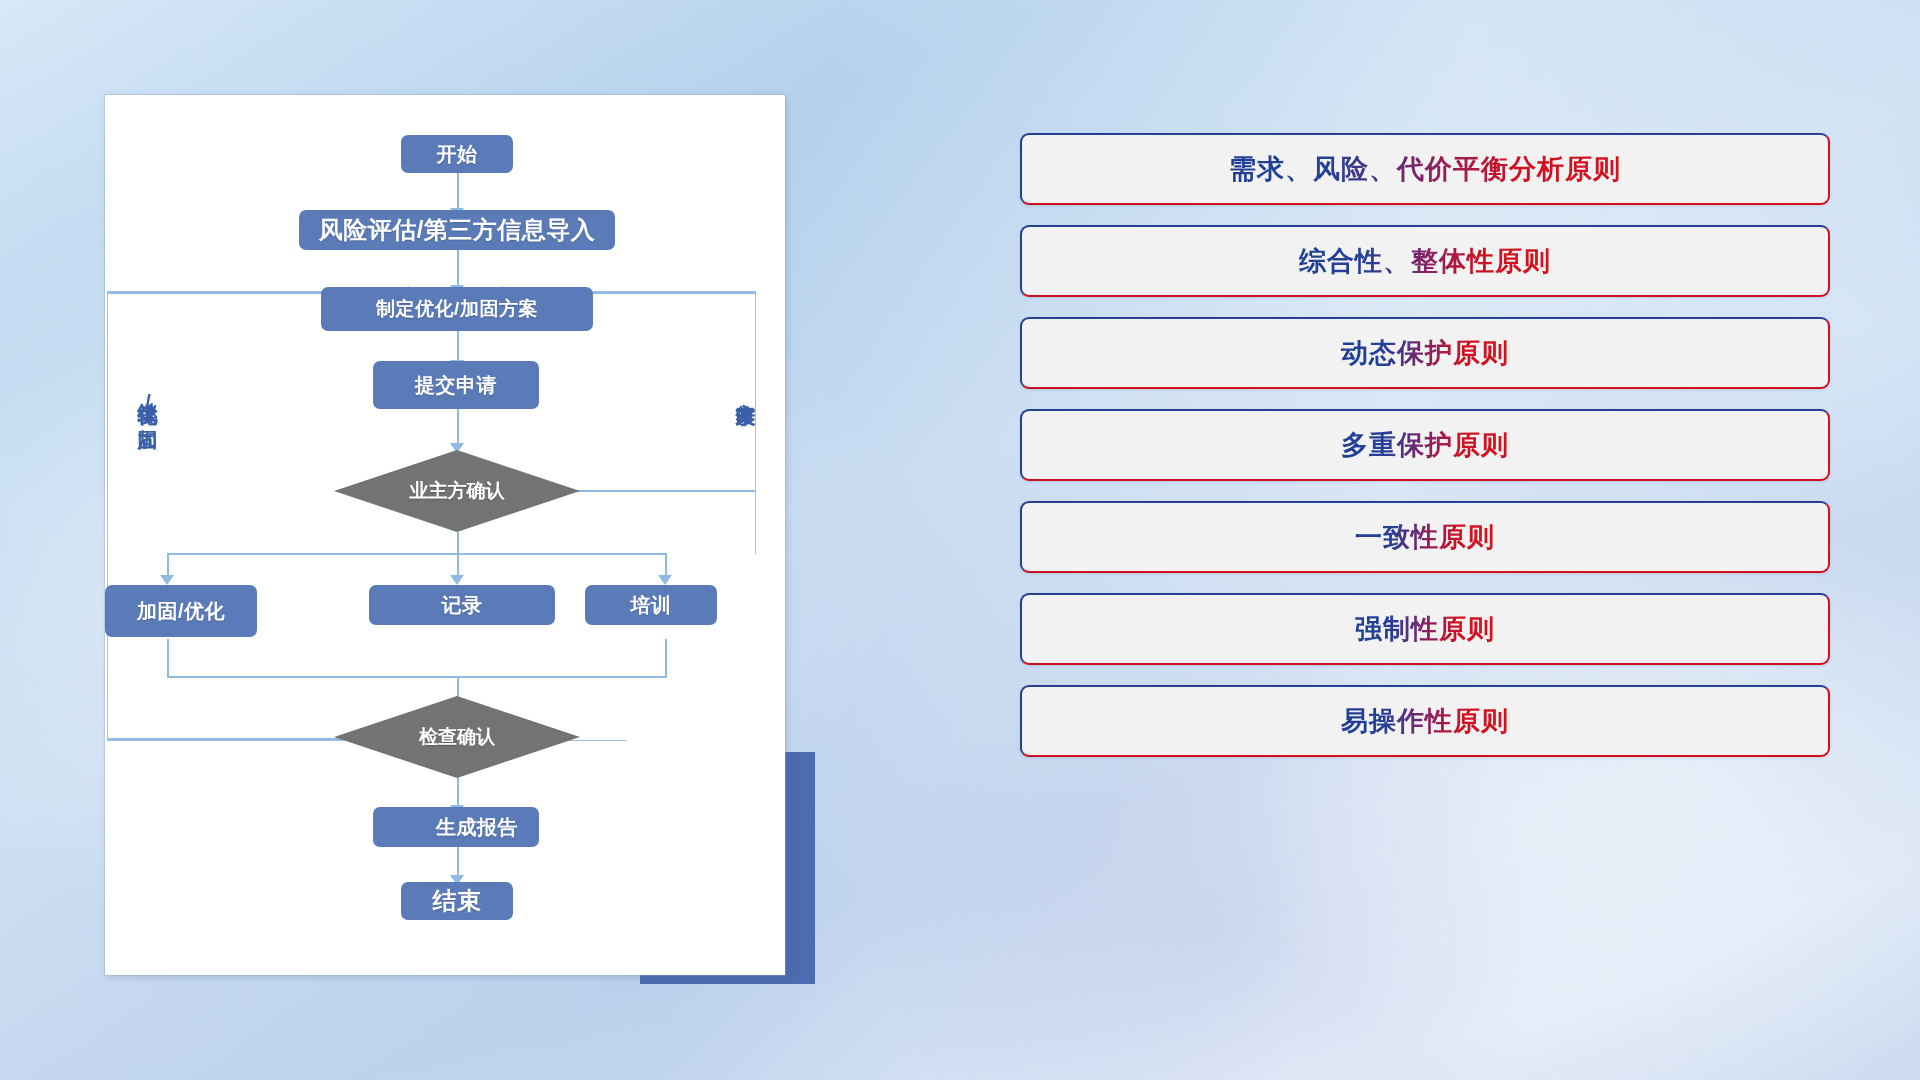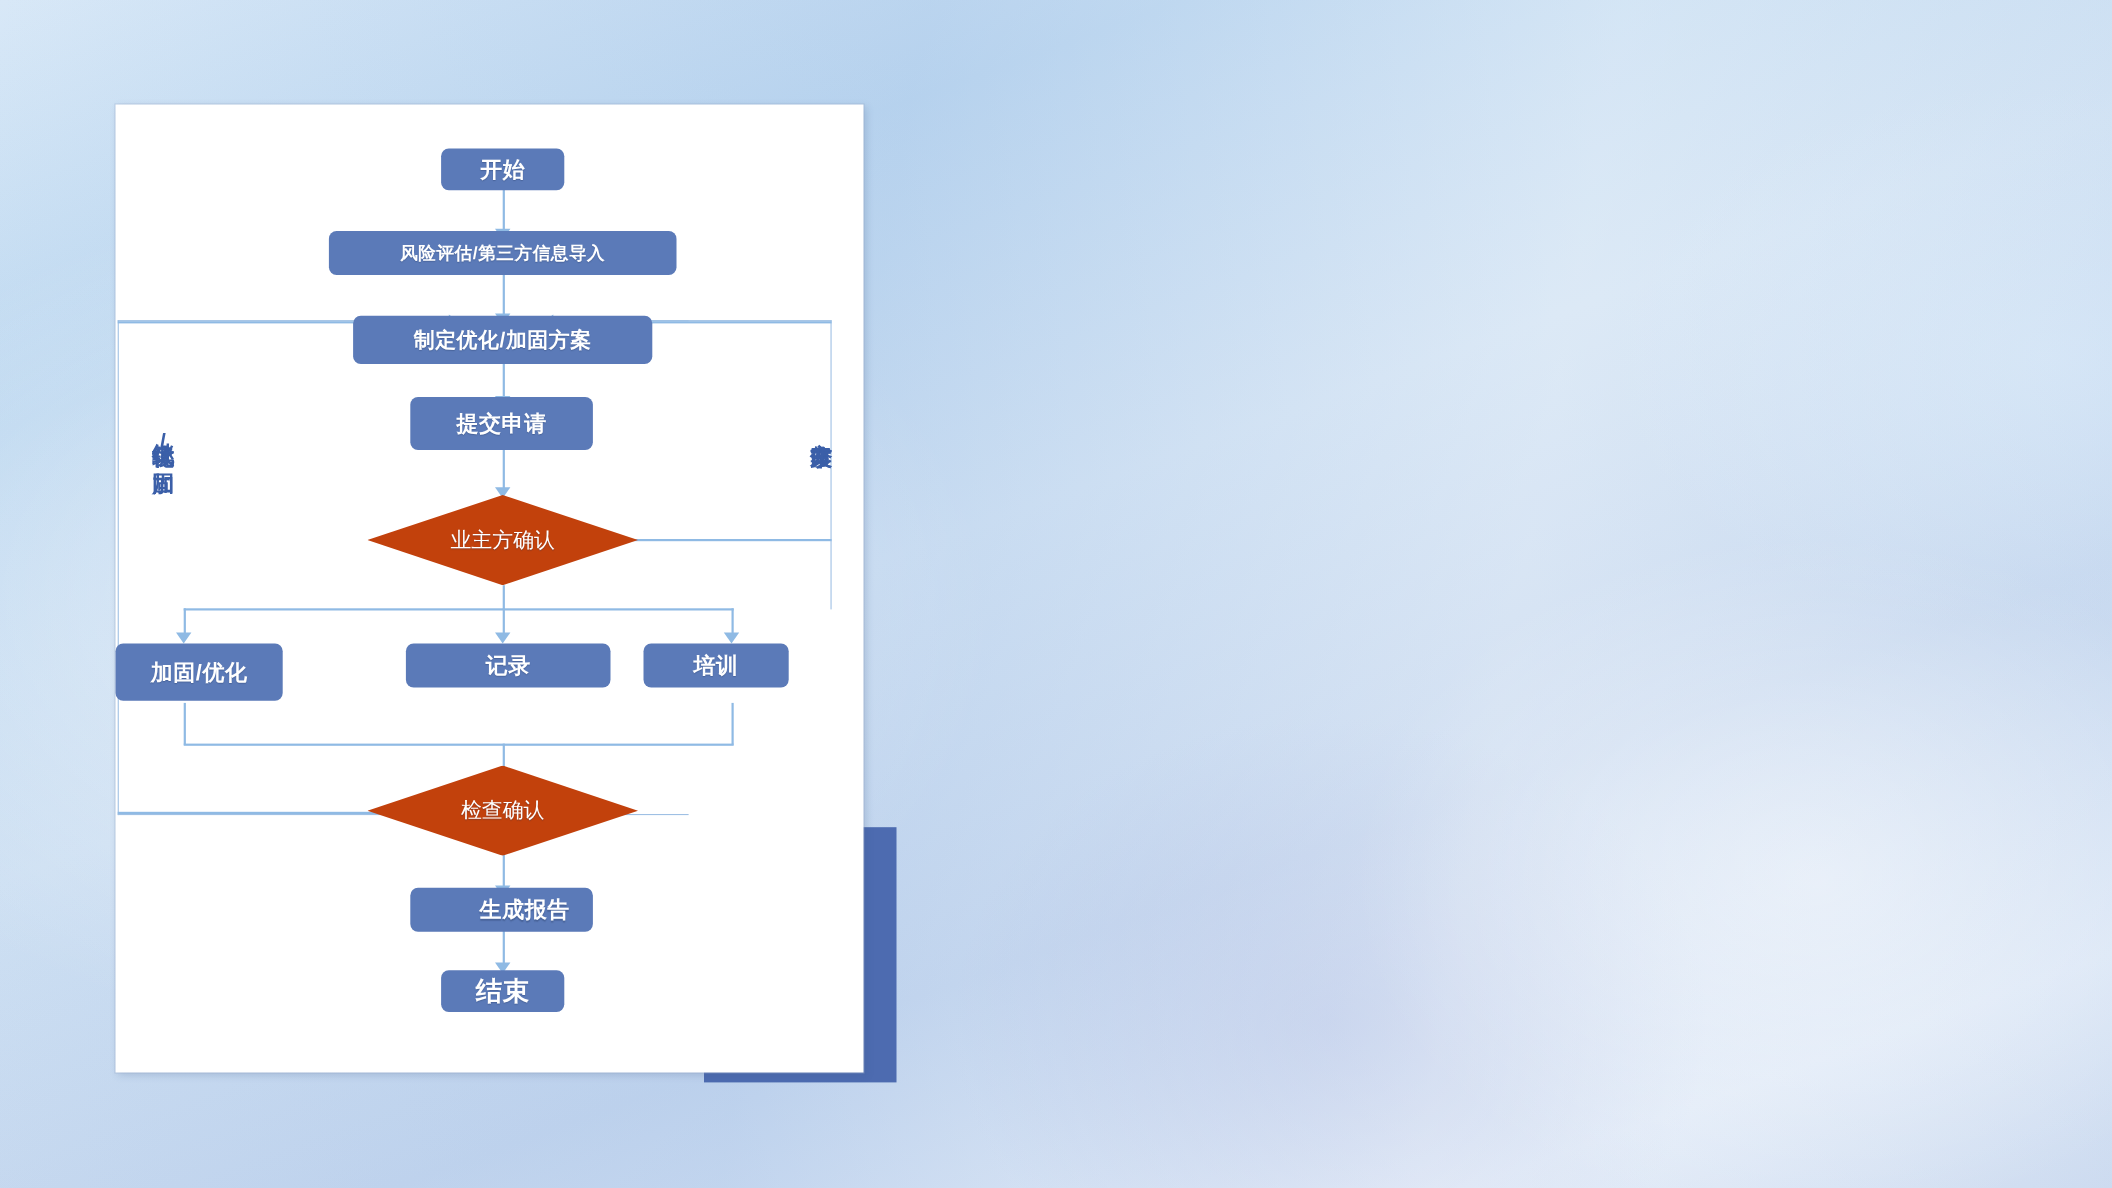--- a/index.html
+++ b/index.html
@@ -24,22 +24,22 @@
   
   #accent{position:absolute;left:640px;top:752px;width:175px;height:232px;background:#4d6bb0;z-index:1;}
   #panel{position:absolute;left:105px;top:95px;width:680px;height:880px;background:#ffffff;z-index:2;
     box-shadow:0 0 0 1px rgba(150,170,200,.35), 2px 2px 7px rgba(60,85,130,.22);}
 
   
   #flow{position:absolute;inset:0;}
   .node{position:absolute;box-sizing:border-box;display:flex;align-items:center;justify-content:center;
     background:#5b7ab8;color:#ffffff;border-radius:7px;font-weight:bold;letter-spacing:.5px;
     text-shadow:0 1px 1px rgba(40,60,100,.35);white-space:nowrap;}
-  .dia{position:absolute;display:flex;align-items:center;justify-content:center;color:#fff;font-weight:normal;
-    background:#c2410c;clip-path:polygon(50% 0,100% 50%,50% 100%,0 50%);white-space:nowrap;
+  .dia{position:absolute;display:flex;align-items:center;justify-content:center;color:#fff;font-weight:bold;
+    background:#737373;clip-path:polygon(50% 0,100% 50%,50% 100%,0 50%);white-space:nowrap;
     text-shadow:0 1px 1px rgba(30,50,90,.35);text-align:right;}
   .loopbox{position:absolute;border:1.4px solid #9fc0e4;background:transparent;}
   .vlabel{position:absolute;color:#3b5fa8;font-weight:bold;writing-mode:vertical-rl;text-orientation:upright;
     letter-spacing:1px;white-space:nowrap;}
   .ln{position:absolute;background:#8fbae4;}
   .lnv{width:1.6px;}
   .lnh{height:1.6px;}
   .arw{position:absolute;width:0;height:0;}
   .arw-d{border-left:7px solid transparent;border-right:7px solid transparent;border-top:10px solid #8fbae4;}
   .arw-r{border-top:7px solid transparent;border-bottom:7px solid transparent;border-left:10px solid #8fbae4;}
@@ -110,27 +110,50 @@
     <div class="ln lnh" style="left:2px;top:197px;width:308px;"></div>
     <div class="arw arw-r" style="left:303px;top:191px;"></div>
 
     <div class="ln lnv" style="left:352px;top:674px;height:43px;"></div>
     <div class="arw arw-d" style="left:345px;top:710px;"></div>
 
     <div class="ln lnv" style="left:352px;top:749px;height:38px;"></div>
     <div class="arw arw-d" style="left:345px;top:780px;"></div>
 
     <div class="node" style="left:296px;top:40px;width:112px;height:38px;font-size:20px;">开始</div>
-    <div class="node" style="left:194px;top:115px;width:316px;height:40px;font-size:16px;">风险评估/第三方信息导入</div>
+    <div class="node" style="left:194px;top:115px;width:316px;height:40px;font-size:24px;">风险评估/第三方信息导入</div>
     <div class="node" style="left:216px;top:192px;width:272px;height:44px;font-size:19px;">制定优化/加固方案</div>
     <div class="node" style="left:268px;top:266px;width:166px;height:48px;font-size:20px;">提交申请</div>
     <div class="dia" style="left:229px;top:355px;width:246px;height:82px;font-size:19px;">业主方确认</div>
     <div class="node" style="left:0px;top:490px;width:152px;height:52px;font-size:20px;">加固/优化</div>
     <div class="node" style="left:264px;top:490px;width:186px;height:40px;font-size:20px;">记录</div>
     <div class="node" style="left:480px;top:490px;width:132px;height:40px;font-size:20px;">培训</div>
     <div class="dia" style="left:229px;top:601px;width:246px;height:82px;font-size:19px;">检查确认</div>
     <div class="node" style="left:268px;top:712px;width:166px;height:40px;font-size:20px;padding-left:42px;">生成报告</div>
     <div class="node" style="left:296px;top:787px;width:112px;height:38px;font-size:24px;">结束</div>
   </div>
 </div>
 
 <div id="right">
+  <div id="cards">
+    <div class="pcard">
+      <span>需求、风险、代价平衡分析原则</span>
+      </div>
+    <div class="pcard">
+      <span>综合性、整体性原则</span>
+      </div>
+    <div class="pcard">
+      <span>动态保护原则</span>
+      </div>
+    <div class="pcard">
+      <span>多重保护原则</span>
+      </div>
+    <div class="pcard">
+      <span>一致性原则</span>
+      </div>
+    <div class="pcard">
+      <span>强制性原则</span>
+      </div>
+    <div class="pcard">
+      <span>易操作性原则</span>
+      </div>
+  </div>
 </div>
 
 </body></html>

